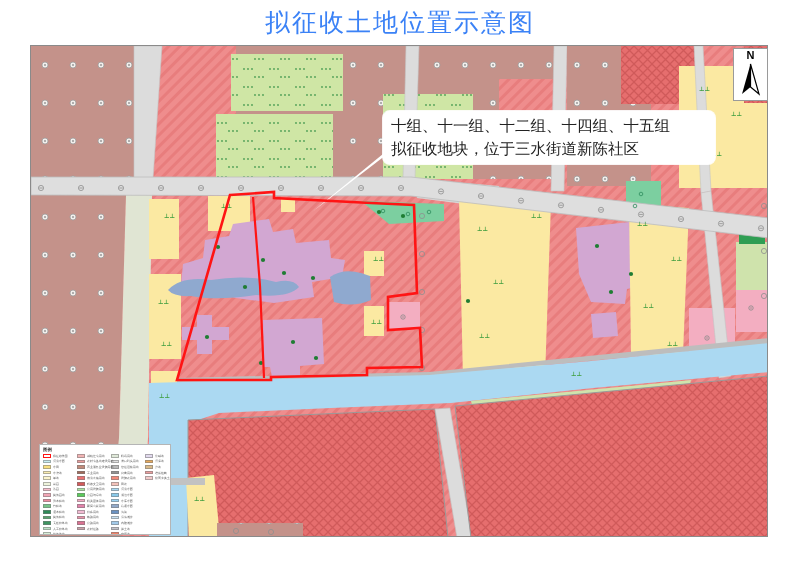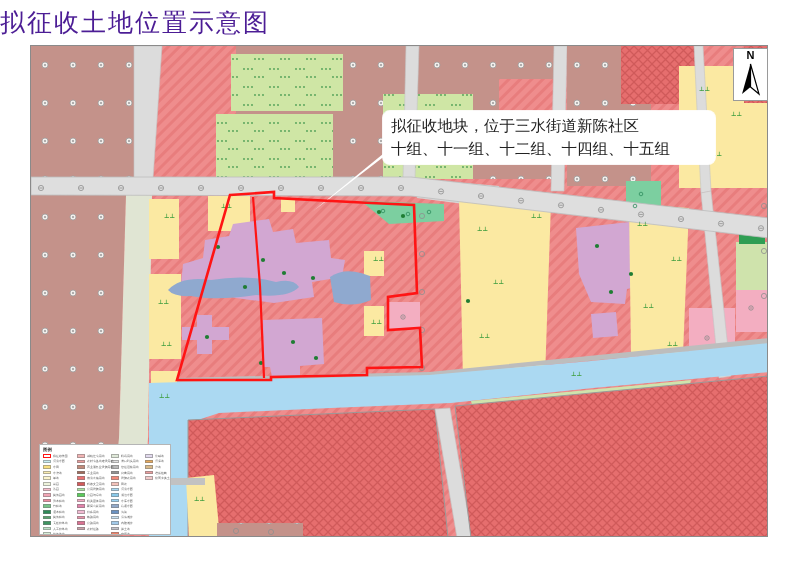--- a/index.html
+++ b/index.html
@@ -1,19 +1,19 @@
 <!DOCTYPE html>
 <html><head>
 <meta charset="utf-8">
 <style>
   html,body{margin:0;padding:0;background:#ffffff;width:800px;height:565px;overflow:hidden;
     font-family:"Liberation Serif","DejaVu Serif",serif;}
   #stage{position:relative;width:800px;height:565px;background:#fff;}
-  #map-title{position:absolute;left:0;top:6px;width:800px;
-    font-size:25px;letter-spacing:2px;color:#4c1d95;}
+  #map-title{position:absolute;left:0;top:6px;width:800px;text-align:center;
+    font-size:25px;letter-spacing:2px;color:#3b82f6;}
   #map-frame{position:absolute;left:30px;top:45px;width:738px;height:492px;
     border:1px solid #8a8a8a;box-sizing:border-box;overflow:hidden;background:#f4b9b9;}
   #map-svg{position:absolute;left:0;top:0;}
   
   #callout{position:absolute;left:383px;top:111px;width:332px;height:53px;background:#ffffff;
     border-radius:7px;box-shadow:0 0 0 1px rgba(255,255,255,0.9);padding:3px 8px;box-sizing:border-box;
     font-size:15.5px;line-height:23px;color:#222;white-space:nowrap;}
   
   #north{position:absolute;left:733px;top:48px;width:35px;height:53px;background:#fff;
     border:1px solid #9a9a9a;box-sizing:border-box;text-align:center;}
@@ -448,22 +448,22 @@
             <div class="lg-item">
               <span class="lg-sw" style="background: rgb(242, 202, 202);"></span>
               <span class="lg-lab">批而未供土地</span>
             </div>
           </div>
         </div>
     </div>
   </div>
 
   <div id="callout">
+    <div>十组、十一组、十二组、十四组、十五组</div>
     <div>拟征收地块，位于三水街道新陈社区</div>
-    <div>十组、十一组、十二组、十四组、十五组</div>
   </div>
 
   <div id="north">
     <span class="n">N</span>
     <svg width="33" height="36" viewBox="0 0 33 36">
       <polygon points="16.5,2 8,32 16.5,25" fill="#000"></polygon>
       <polygon points="16.5,2 16.5,25 25,32" fill="#fff" stroke="#000" stroke-width="1.2"></polygon>
     </svg>
   </div>
 

